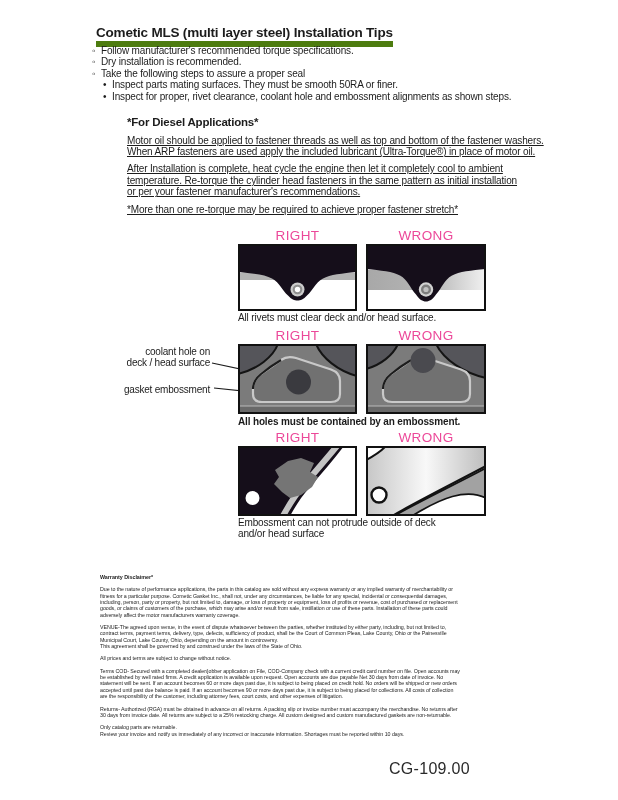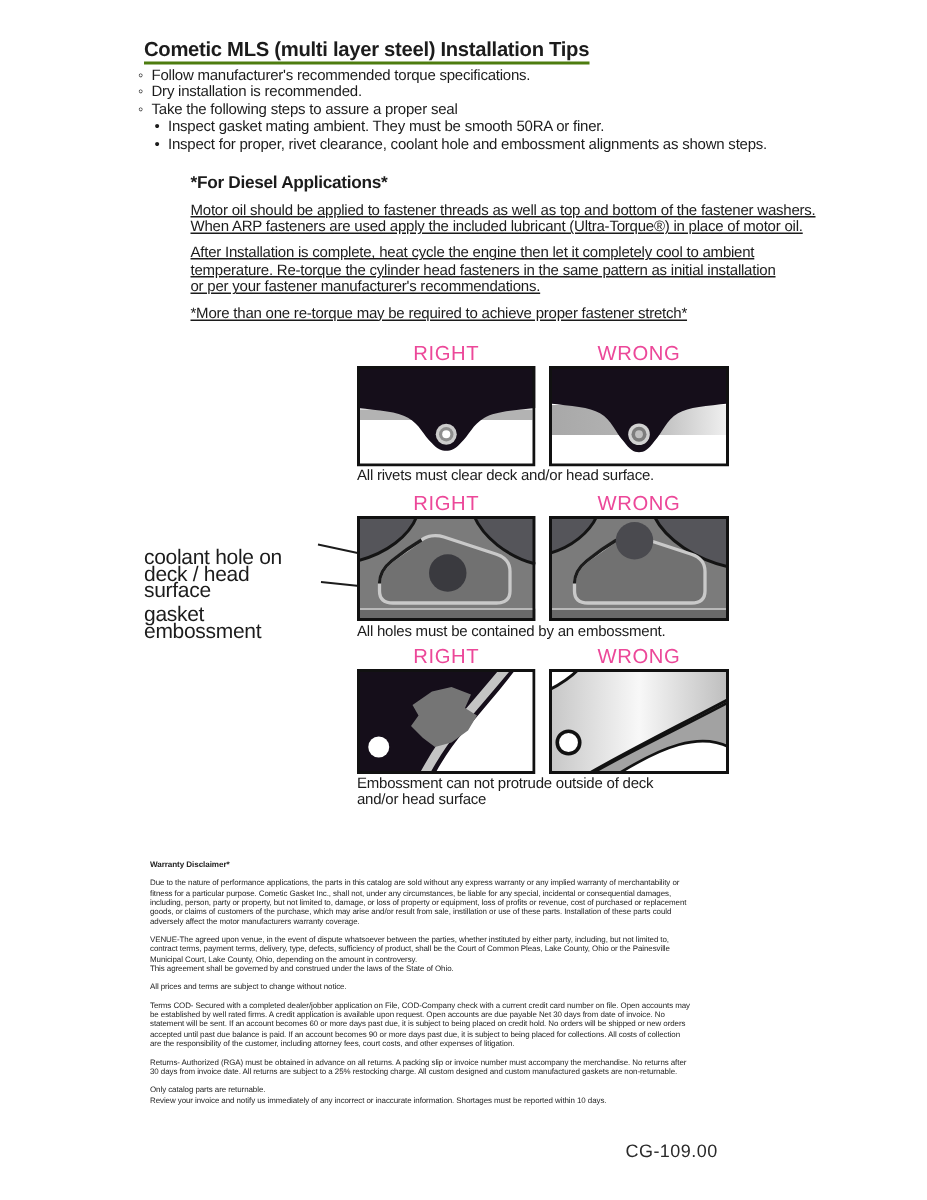--- a/index.html
+++ b/index.html
@@ -5,43 +5,43 @@
   html,body{margin:0;padding:0;background:#e8e8e8;}
   .page{
     position:relative;width:618px;height:800px;background:#ffffff;
     font-family:"Liberation Sans",sans-serif;color:#1c1c1c;overflow:hidden;
     margin:0 auto;
   }
   .pre{white-space:pre-line;}
   
   .title{
     position:absolute;left:96px;top:25px;font-size:13.5px;font-weight:700;
-    letter-spacing:-0.2px;border-bottom:2px solid #4d7c0f;padding-bottom:1px;
+    letter-spacing:-0.2px;border-bottom:6px solid #4d7c0f;padding-bottom:1px;
   }
   
   .tips{position:absolute;left:92px;top:45px;font-size:10px;line-height:11.4px;letter-spacing:-0.15px;width:500px;}
   .tip{display:flex;}
   .tip .marker{width:9px;flex:0 0 9px;}
   .tip.lvl2{margin-left:11px;}
   
   .diesel{position:absolute;left:112px;top:117px;width:500px;font-size:10px;line-height:11.6px;letter-spacing:-0.15px;margin-left:15px;}
   .diesel h2{font-size:11.5px;font-weight:700;margin:0 0 6px 0;letter-spacing:-0.2px;}
   .diesel p{margin:0 0 5.5px 0;text-decoration:underline;}
   
   .dg-label{position:absolute;font-size:13.5px;letter-spacing:0.4px;text-align:center;color:#ec4899;}
   .dg-box{position:absolute;line-height:0;}
   .dg-caption{position:absolute;font-size:10px;letter-spacing:-0.15px;line-height:11px;}
-  .annot{position:absolute;left:96px;width:114px;text-align:left;font-size:14px;line-height:11px;letter-spacing:-0.2px;margin-top:20px;}
+  .annot{position:absolute;left:96px;width:114px;text-align:right;font-size:10px;line-height:11px;letter-spacing:-0.2px;}
   .leader{position:absolute;left:110px;top:350px;}
   
   .legal{position:absolute;left:100px;top:574px;width:424px;font-size:5.3px;line-height:6.35px;color:#242424;letter-spacing:-0.05px;}
   .legal h3{font-size:5.4px;font-weight:700;margin:0 0 6px 0;}
   .legal p{margin:0 0 6px 0;}
   
-  .pageno{position:absolute;left:389px;top:760px;font-size:12px;letter-spacing:0.3px;color:#2a2a2a;margin-left:28px;}
+  .pageno{position:absolute;left:389px;top:760px;font-size:16px;letter-spacing:0.3px;color:#2a2a2a;}
 </style>
 </head>
 <body>
 
 <div class="page">
 
   <div class="title">Cometic MLS (multi layer steel) Installation Tips</div>
 
   <div class="tips">
     <div class="tip lvl1">
@@ -51,21 +51,21 @@
     <div class="tip lvl1">
       <span class="marker">◦</span>
       <span>Dry installation is recommended.</span>
     </div>
     <div class="tip lvl1">
       <span class="marker">◦</span>
       <span>Take the following steps to assure a proper seal</span>
     </div>
     <div class="tip lvl2">
       <span class="marker">•</span>
-      <span>Inspect gasket mating ambient.  They must be smooth 50RA or finer.</span>
+      <span>Inspect parts mating surfaces.  They must be smooth 50RA or finer.</span>
     </div>
     <div class="tip lvl2">
       <span class="marker">•</span>
       <span>Inspect for proper, rivet clearance, coolant hole and embossment alignments as shown steps.</span>
     </div>
   </div>
 
   <div class="diesel">
     <h2>*For Diesel Applications*</h2>
     <p class="pre">Motor oil should be applied to fastener threads as well as top and bottom of the fastener washers.
@@ -153,21 +153,21 @@
       <path d="M70,0 C78,16 98,29 120,34" stroke="#141414" stroke-width="2" fill="none"></path>
       <path d="M26,58 C20,58 17,55 17,50 L17,45 C17,39 20,34 25,30 L45,16 C49,13 55,12.5 60,14 L95,25.5 C101,27.5 104,31.5 104,37 L104,50 C104,55.5 101,58 95,58 Z" fill="#717171" stroke="#c9c9c9" stroke-width="2.2"></path>
       <path d="M45,16 C40,19 30,26 25,30 C20,34 17,39 17,45" stroke="#1c1c1c" stroke-width="2.2" fill="none"></path>
       <circle cx="57" cy="16.5" r="12.5" fill="#4a4a4f"></circle>
       <rect x="0" y="62" width="120" height="8" fill="#696969"></rect>
       <line x1="0" y1="62" x2="120" y2="62" stroke="#b9b9b9" stroke-width="1.2"></line>
       <rect x="1" y="1" width="118" height="68" fill="none" stroke="#111111" stroke-width="2"></rect>
     </svg>
   </div>
 
-  <div class="dg-caption" style="left:238px;top:416px;">All holes must be contained by an embossment.</div>
+  <div class="dg-caption" style="left:238px;top:416px;font-weight:bold;">All holes must be contained by an embossment.</div>
 
   <div class="dg-label" style="left:238px;top:430px;width:119px;">RIGHT</div>
   <div class="dg-label" style="left:366px;top:430px;width:120px;">WRONG</div>
 
   <div class="dg-box" style="left:238px;top:446px;">
     <svg width="119" height="70" viewBox="0 0 119 70">
       <rect width="119" height="70" fill="#ffffff"></rect>
       <path d="M0,0 H106 C96,13 84,27 72,41 C64,50 58,59 52,70 H0 Z" fill="#150e1a"></path>
       <path d="M99,0 C89,12 77,26 65,40 C57,49 51,59 45,70" stroke="#c4c4c4" stroke-width="6" fill="none"></path>
       <polygon points="37,24 50,15 63,12 76,17 72,26 80,31 74,41 63,49 52,52 44,46 36,38 41,31" fill="#757575"></polygon>

